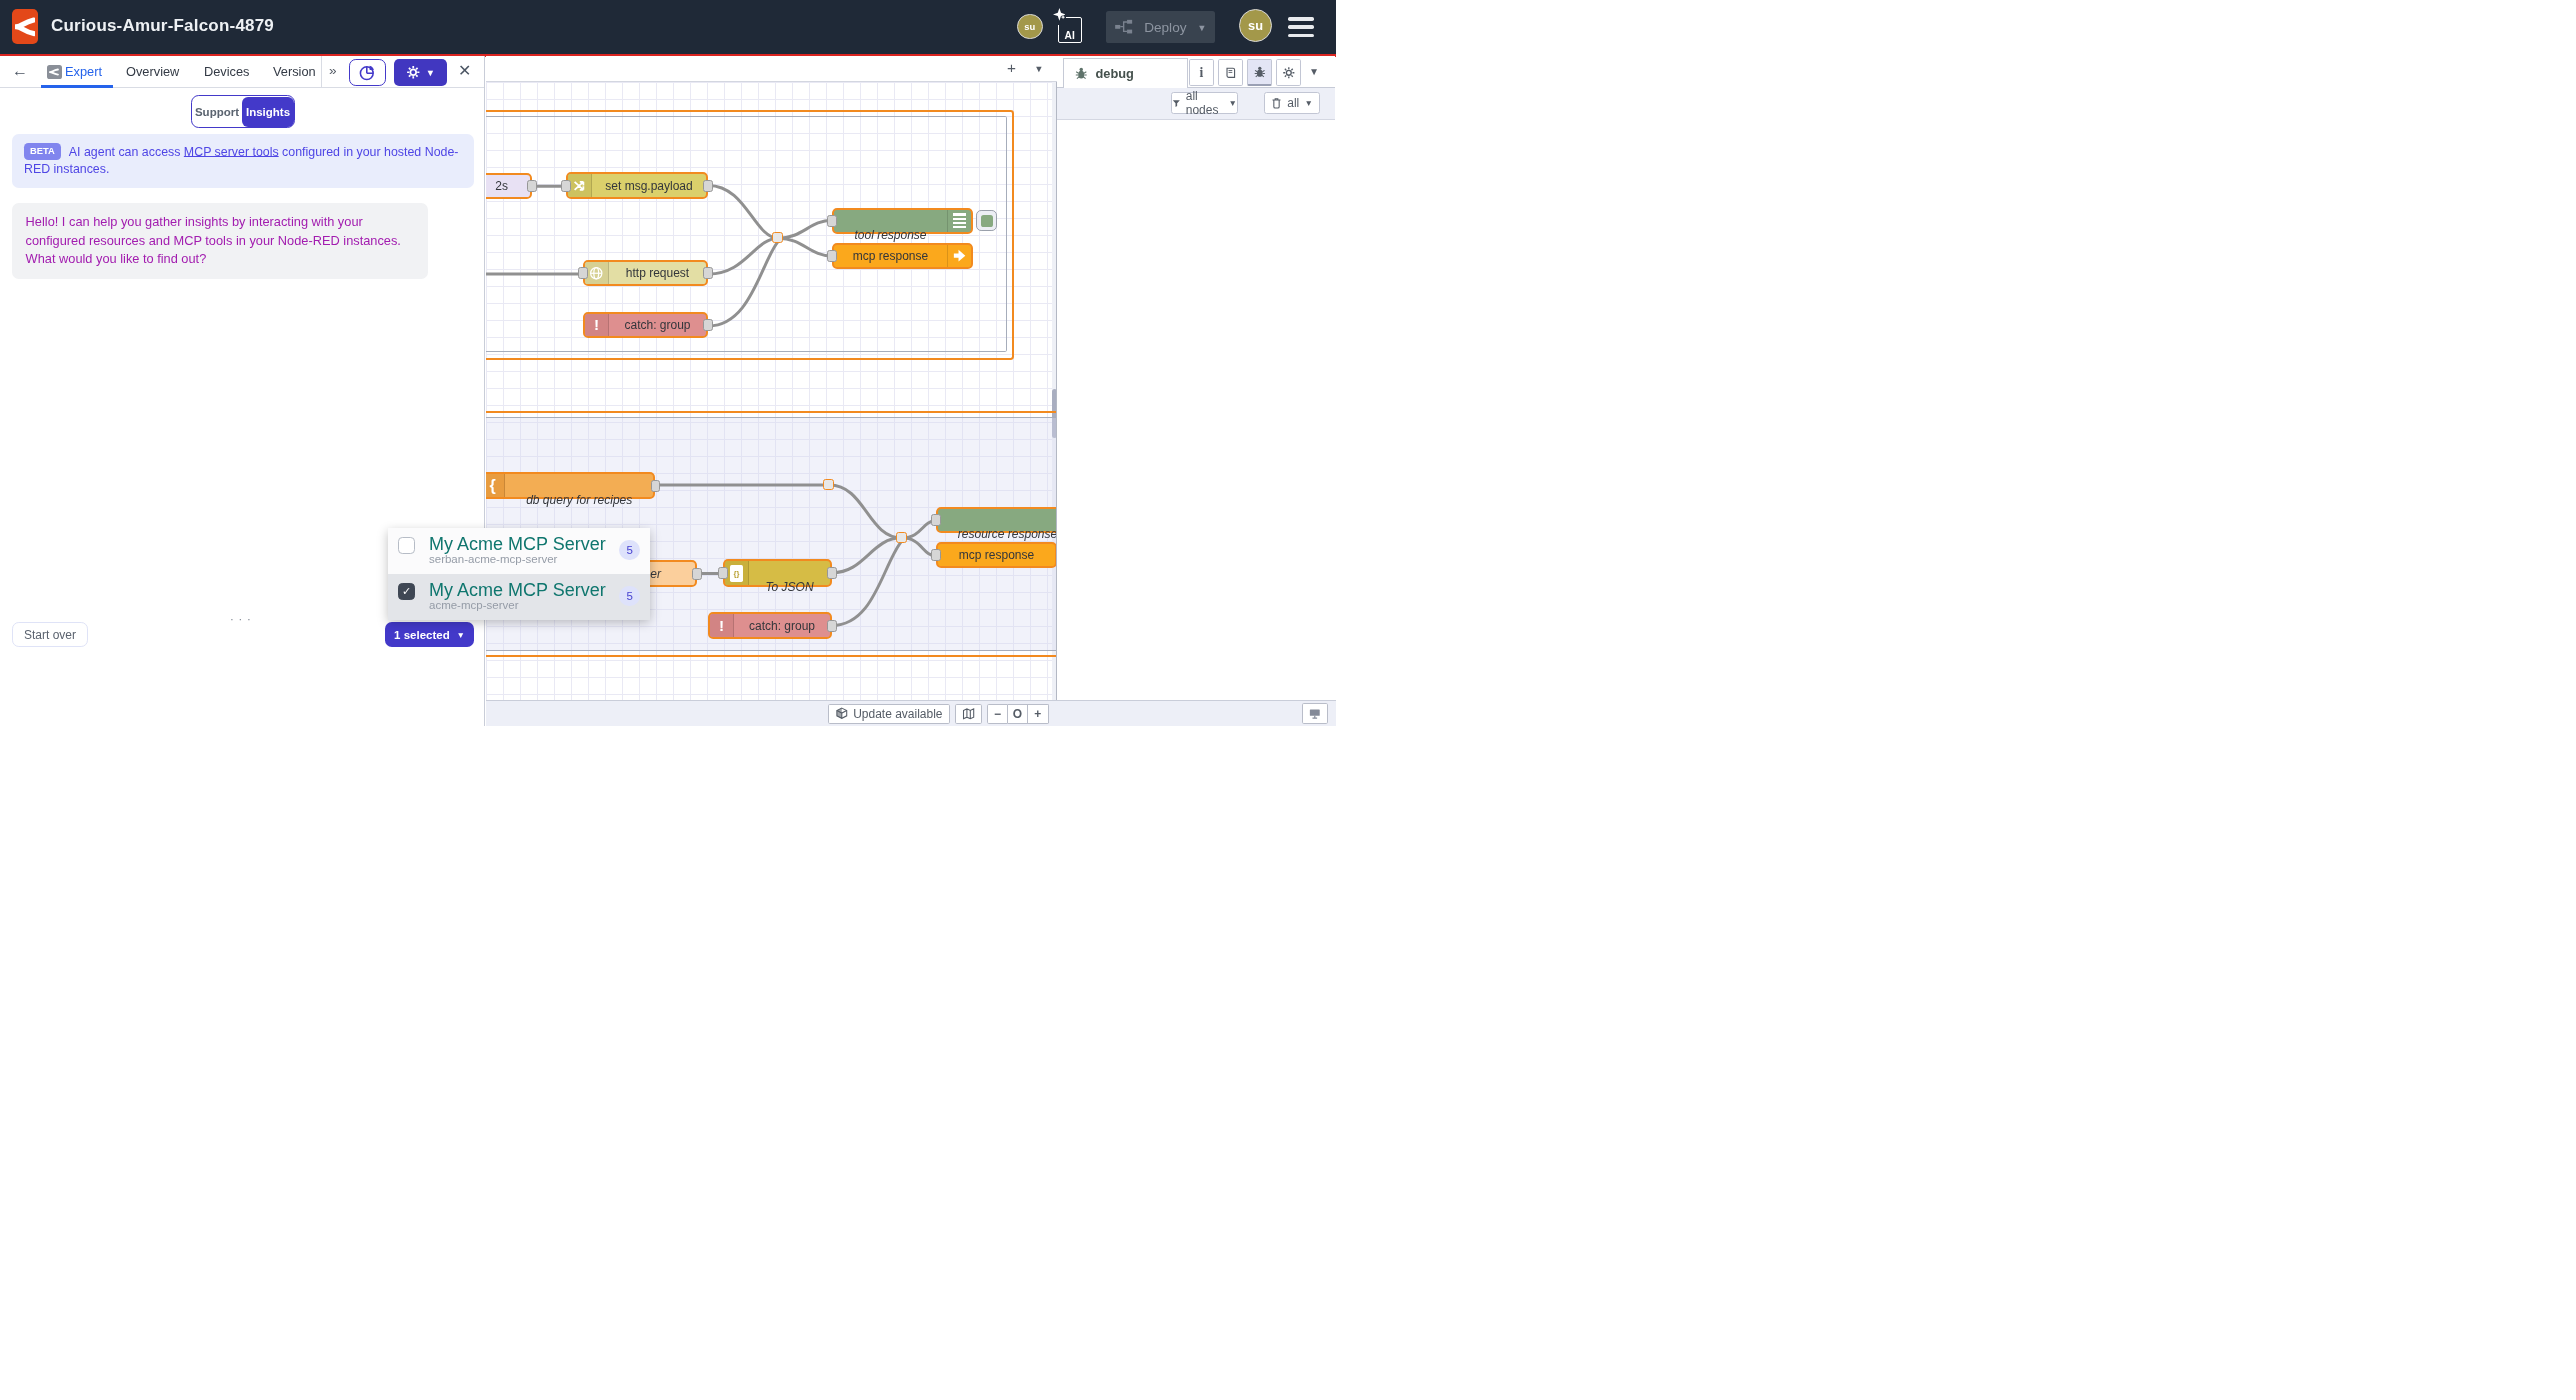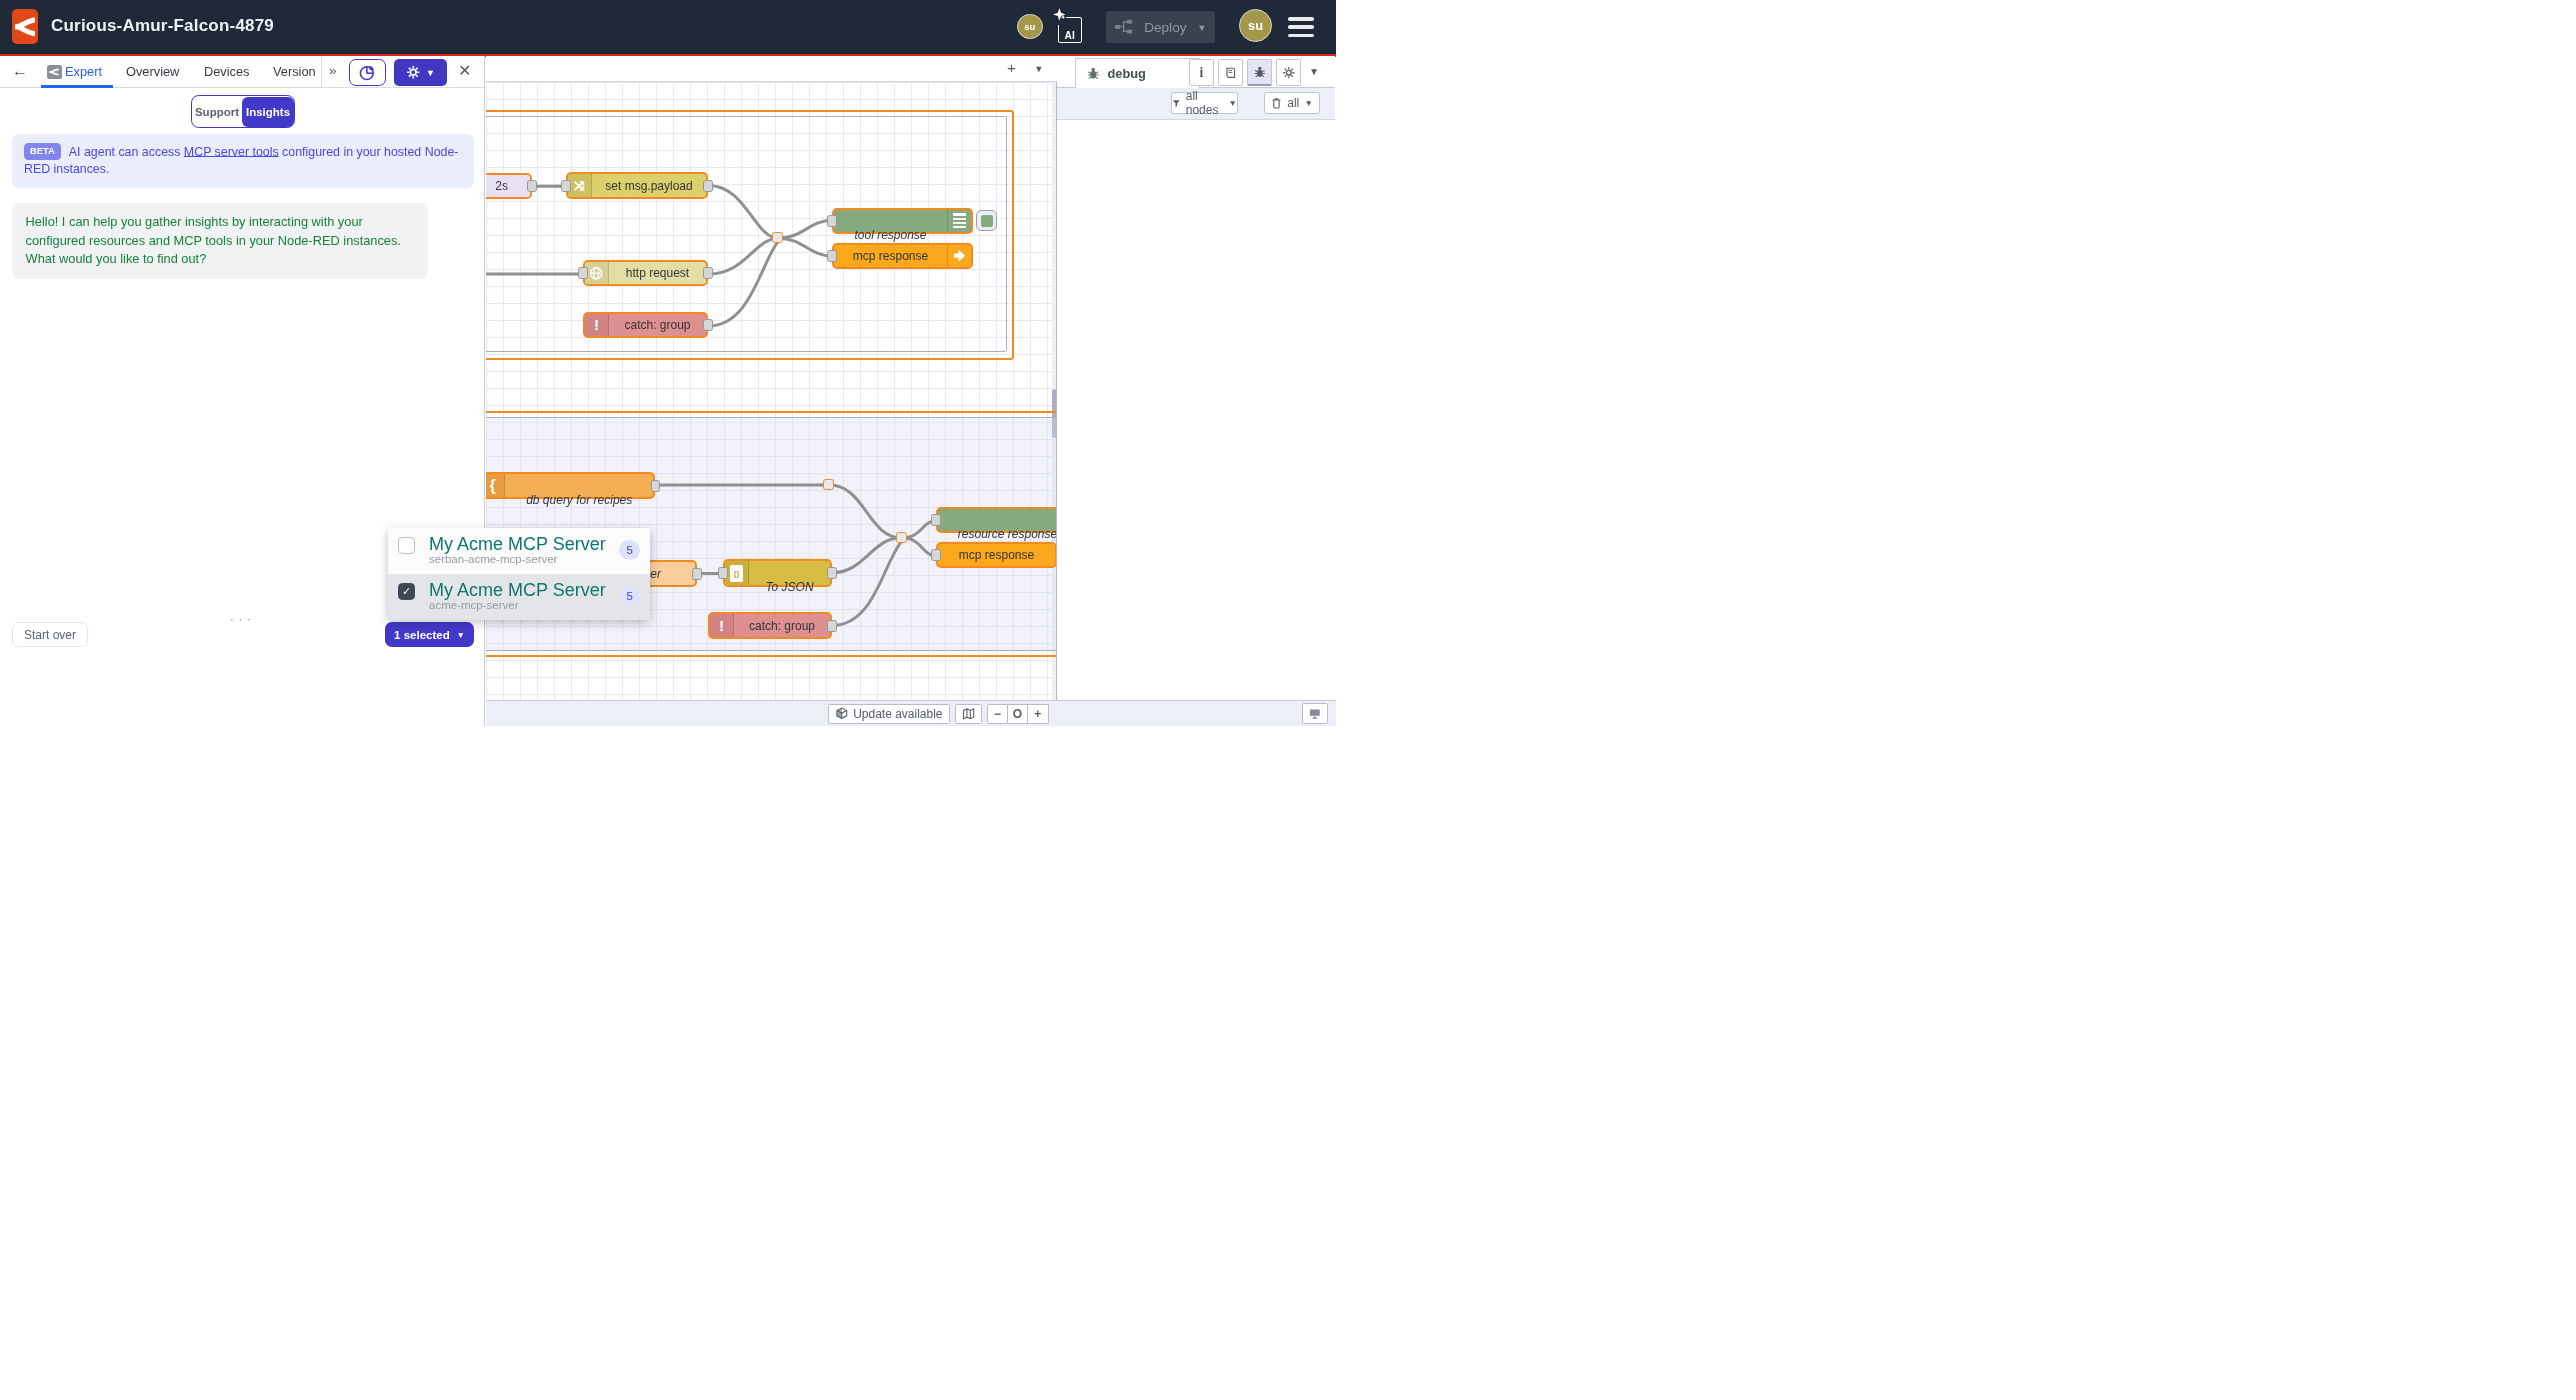--- a/index.html
+++ b/index.html
@@ -39,21 +39,21 @@
   #close-x { position:absolute; left:458px; top:5.1px; font-size:16px; color:#4b5563; }
 
   #toggle { position:absolute; left:191px; top:39px; width:104px; height:33px; border:1.7px solid #4339c9; border-radius:7.7px; background:#fff; display:flex; align-items:center; }
   #toggle-support { flex:1; text-align:center; font-size:11.5px; font-weight:bold; color:#5b6470; }
   #toggle-insights { width:52px; height:30px; background:#4339c9; border-radius:6px; color:#fff; font-size:11.5px; font-weight:bold; display:flex; align-items:center; justify-content:center; }
 
   #beta-banner { position:absolute; left:12px; top:78px; width:462px; min-height:51px; background:#e9edfc; border-radius:6.8px; padding:8.5px 12px; font-size:12.4px; line-height:1.45; color:#4f46e5; }
   #beta-badge { display:inline-block; background:#8185ee; color:#fff; font-size:9.4px; font-weight:bold; border-radius:4.3px; padding:1.7px 6px; margin-right:8px; vertical-align:0.9px; }
   #beta-link { text-decoration:underline; color:#4f46e5; }
 
-  #assistant-msg { position:absolute; left:12px; top:147px; width:416px; background:#f1f2f4; border-radius:6.8px; padding:10.2px 13.6px; font-size:12.8px; line-height:1.45; color:#15803d; }
+  #assistant-msg { position:absolute; left:12px; top:147px; width:416px; background:#f1f2f4; border-radius:6.8px; padding:10.2px 13.6px; font-size:12.8px; line-height:1.45; color:#a21caf; }
 
   #dots { position:absolute; left:0; top:555px; width:485px; text-align:center; color:#8b919c; font-size:12.8px; letter-spacing:4.3px; }
   #start-over { position:absolute; left:12px; top:566px; height:25px; padding:0 11px; border:1.3px solid #dfe3f7; border-radius:6.8px; background:#fff; color:#5a626e; font-size:12px; display:flex; align-items:center; }
   #selected-btn { position:absolute; left:385px; top:566px; width:89px; height:25px; background:#4339c9; border-radius:6.8px; color:#fff; font-size:11.5px; font-weight:bold; display:flex; align-items:center; justify-content:center; gap:6.8px; }
   #selected-caret { font-size:8.5px; }
   #prompt-box { position:absolute; left:12px; top:598px; width:462px; height:68px; border:1.7px solid #c6cbd6; border-radius:8.5px; background:#fff; }
   #prompt-placeholder { position:absolute; left:12px; top:11px; color:#9aa1ad; font-size:12.8px; }
   #send-btn { position:absolute; right:8.5px; bottom:7.7px; width:41px; height:24px; background:#9ba0f2; border-radius:6.8px; color:#fff; font-size:12px; display:flex; align-items:center; justify-content:center; }
 
   
@@ -131,21 +131,21 @@
   .fbtn { height:19.6px; background:#fff; border:0.9px solid #b9bdc9; border-radius:1.7px; display:flex; align-items:center; justify-content:center; color:#555c66; font-size:12px; padding:0 6px; gap:4.3px; }
   #zoom-group { display:flex; height:19.6px; }
   #zoom-group .fbtn { width:20.4px; padding:0; border-radius:0; font-weight:bold; }
   #zoom-group .fbtn:first-child { border-radius:1.7px 0 0 1.7px; }
   #zoom-group .fbtn:last-child { border-radius:0 1.7px 1.7px 0; }
   #zoom-group .fbtn + .fbtn { border-left:none; }
 
   
   #sidebar { position:absolute; left:1056px; top:56px; width:279px; height:670px; background:#fff; border-left:0.9px solid #b3b8c4; }
   #sb-header { position:absolute; left:0; top:0; width:100%; height:32px; border-bottom:0.9px solid #c6cad6; background:#fff; }
-  #sb-tab { position:absolute; left:6px; top:1.7px; width:125px; height:31.5px; background:#fff; border:0.9px solid #c6cad6; border-bottom:0.9px solid #fff; display:flex; align-items:center; gap:6.8px; padding-left:10.2px; font-size:12.8px; font-weight:bold; color:#44504c;margin-left:12px; }
+  #sb-tab { position:absolute; left:6px; top:1.7px; width:125px; height:31.5px; background:#fff; border:0.9px solid #c6cad6; border-bottom:0.9px solid #fff; display:flex; align-items:center; gap:6.8px; padding-left:10.2px; font-size:12.8px; font-weight:bold; color:#44504c; }
   .sb-icbtn { position:absolute; top:3.4px; width:25px; height:26.4px; background:#fff; border:0.9px solid #c2c6d4; border-radius:1.7px; display:flex; align-items:center; justify-content:center; color:#555c66; }
   #sb-info { left:132px; font-family:"Liberation Serif", serif; font-weight:bold; font-size:13.6px; }
   #sb-book { left:161px; }
   #sb-bug { left:190px; background:#e3e5f5; border-bottom:2.6px solid #9aa0b4; }
   #sb-gear { left:219px; }
   #sb-caret { position:absolute; left:252px; top:10.2px; color:#555c66; font-size:10.2px; }
   #sb-filterrow { position:absolute; left:0; top:32px; width:100%; height:31.5px; background:#edeff7; border-bottom:0.9px solid #d4d7e2; }
   #filter-nodes { position:absolute; left:114px; top:4.3px; width:67px; height:22px; }
   #clear-all { position:absolute; left:207px; top:4.3px; width:56px; height:22px; }
   .sb-filterbtn { background:#fff; border:0.9px solid #c2c6d4; border-radius:2.6px; display:flex; align-items:center; justify-content:center; gap:5.1px; color:#555c66; font-size:12px; }

